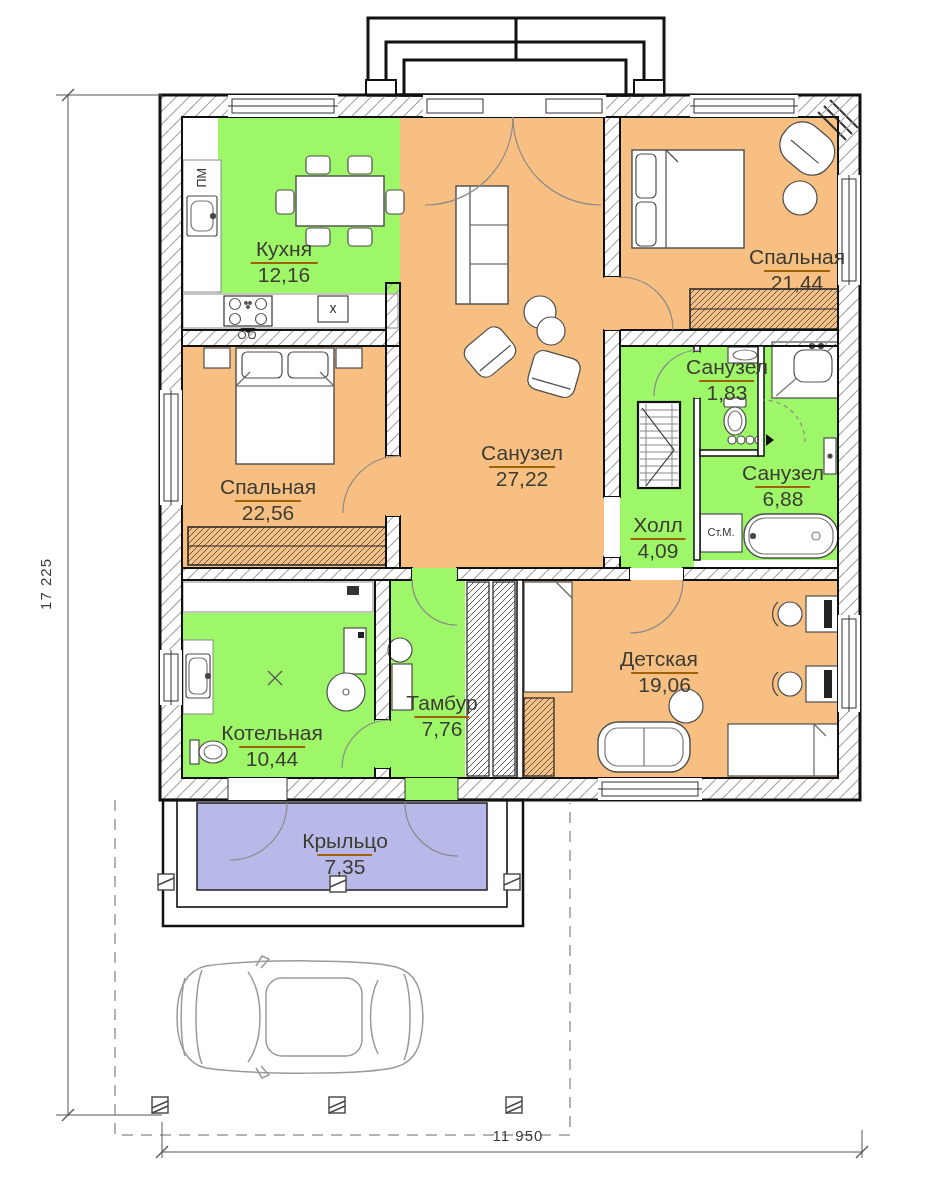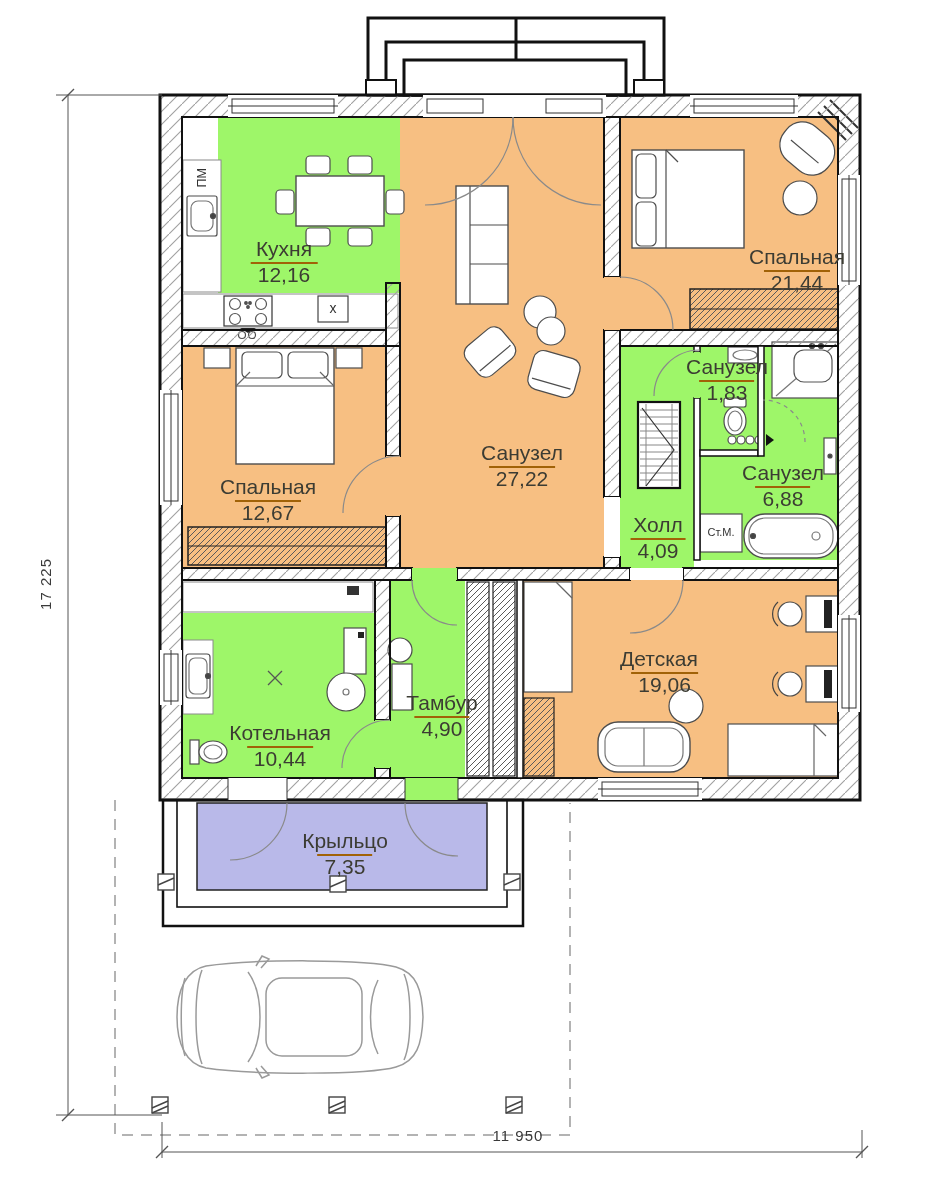--- a/index.html
+++ b/index.html
@@ -345,36 +345,36 @@
 <div class="lbl room-label" style="left:284px;top:230px;">
   <span class="room-name">Кухня</span><span class="room-area">12,16</span>
 </div>
 <div class="lbl room-label" style="left:522px;top:434px;">
   <span class="room-name">Санузел</span><span class="room-area">27,22</span>
 </div>
 <div class="lbl room-label" style="left:797px;top:238px;">
   <span class="room-name">Спальная</span><span class="room-area">21,44</span>
 </div>
 <div class="lbl room-label" style="left:268px;top:468px;">
-  <span class="room-name">Спальная</span><span class="room-area">12,67</span>
+  <span class="room-name">Спальная</span><span class="room-area">22,56</span>
 </div>
 <div class="lbl room-label" style="left:727px;top:348px;">
   <span class="room-name">Санузел</span><span class="room-area">1,83</span>
 </div>
 <div class="lbl room-label" style="left:783px;top:454px;">
   <span class="room-name">Санузел</span><span class="room-area">6,88</span>
 </div>
 <div class="lbl room-label" style="left:658px;top:506px;">
   <span class="room-name">Холл</span><span class="room-area">4,09</span>
 </div>
-<div class="lbl room-label" style="left:280px;top:714px;">
+<div class="lbl room-label" style="left:272px;top:714px;">
   <span class="room-name">Котельная</span><span class="room-area">10,44</span>
 </div>
 <div class="lbl room-label" style="left:428px;top:684px;padding-left:28px;">
-  <span class="room-name">Тамбур</span><span class="room-area">4,90</span>
+  <span class="room-name">Тамбур</span><span class="room-area">7,76</span>
 </div>
 <div class="lbl room-label" style="left:659px;top:640px;text-align:right;">
   <span class="room-name">Детская</span><span class="room-area">19,06</span>
 </div>
 <div class="lbl room-label" style="left:345px;top:822px;">
   <span class="room-name">Крыльцо</span><span class="room-area">7,35</span>
 </div>
 
 <div class="lbl marker vert" style="left:196px;top:168px;">ПМ</div>
 <div class="lbl stm" style="left:698px;top:527px;">Ст.М.</div>

